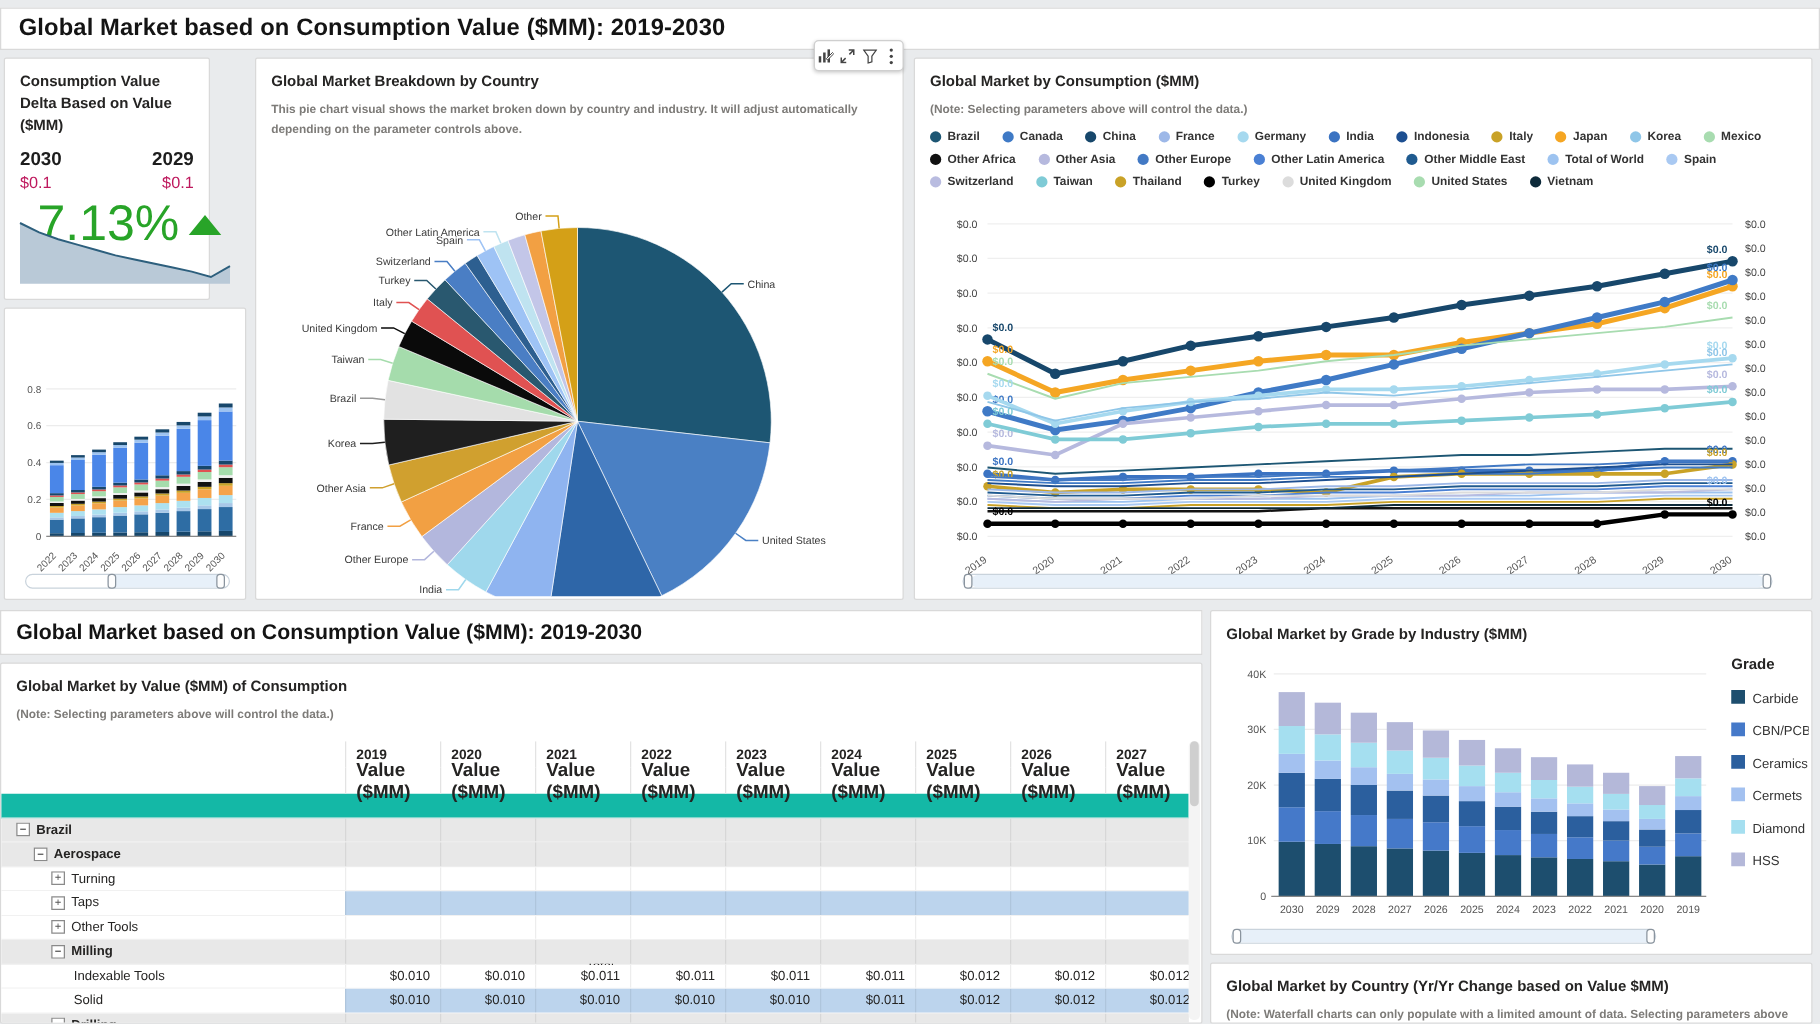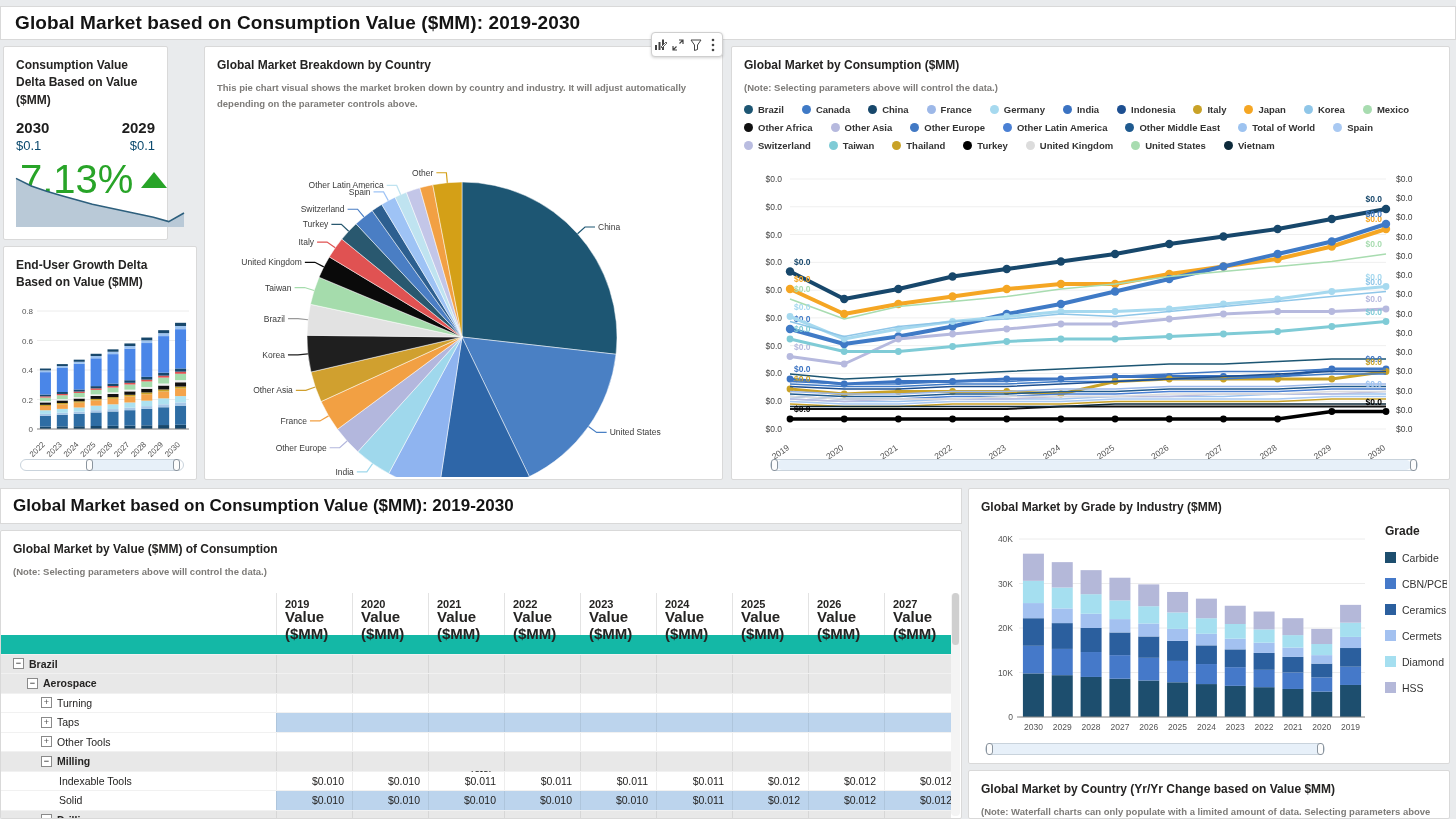--- a/index.html
+++ b/index.html
@@ -9,22 +9,22 @@
   .card { position:absolute; background:#fff; border:1px solid #d9d9d9; border-radius:2px; }
   .hdrbar { position:absolute; background:#fff; border:1px solid #d9d9d9; display:flex; align-items:center; }
   .hdrbar .t1 { font-size:19px; font-weight:bold; color:#141414; padding-left:14px; letter-spacing:0.1px;}
   .hdrbar .t2 { font-size:17px; font-weight:bold; color:#141414; padding-left:12px; }
   .card-title { font-size:12px; font-weight:bold; color:#252423; padding:10px 12px 0 12px; line-height:1.45; }
   .card-note { font-size:9.5px; color:#7d7b78; padding:6px 12px 0 12px; line-height:1.6;font-weight:bold; }
   
   .kpi-years { display:flex; justify-content:space-between; padding:10px 12px 0 12px; }
   .kpi-years div { font-size:15px; font-weight:bold; color:#1d1d1d; }
   .kpi-vals { display:flex; justify-content:space-between; padding:2px 12px 0 12px; }
-  .kpi-vals div { font-size:13px; color:#0c4a6e; }
-  .kpi-delta { display:flex; align-items:center; gap:8px; padding:4px 10px 0 16px; }
+  .kpi-vals div { font-size:13px; color:#be185d; }
+  .kpi-delta { display:flex; align-items:center; gap:8px; padding:4px 10px 0 26px; }
   .kpi-delta .pct { font-size:40px; }
   .kpi-delta .tri { width:0; height:0; border-left:13px solid transparent; border-right:13px solid transparent; border-bottom:16px solid #28a428; }
   
   .float-toolbar { position:absolute; left:651px; top:32px; width:72px; height:25px; background:#fff;
      border:1px solid #cfcfcf; border-radius:4px; box-shadow:0 1px 3px rgba(0,0,0,.18);
      display:flex; align-items:center; justify-content:space-around; z-index:40; }
   .tb-ic { width:14px; height:14px; display:flex; align-items:center; justify-content:center; cursor:pointer; }
   
   .legend { display:flex; flex-wrap:wrap; column-gap:18px; row-gap:7px; padding:8px 12px 0 12px; }
   .lg-item { display:flex; align-items:center; gap:5px; }
@@ -101,21 +101,20 @@
       <span class="pct" id="kpi-pct" style="color: rgb(40, 164, 40);">7.13%</span>
       <span class="tri"></span>
     </div>
     <svg id="spark" width="172" height="62" style="position:absolute;left:10px;bottom:8px;">
         <path d="M2,9.399999999999999 L17.272727272727273,16.96 L32.54545454545455,22.36 L47.81818181818182,26.680000000000003 L63.09090909090909,31 L78.36363636363636,35.32 L93.63636363636364,38.56 L108.9090909090909,41.8 L124.18181818181819,45.04 L139.45454545454547,48.28 L154.72727272727272,52.6 L170,43.96 L170,58 L2,58 Z" fill="#b9c9d7" stroke="none"></path>
         <path d="M2,9.399999999999999 L17.272727272727273,16.96 L32.54545454545455,22.36 L47.81818181818182,26.680000000000003 L63.09090909090909,31 L78.36363636363636,35.32 L93.63636363636364,38.56 L108.9090909090909,41.8 L124.18181818181819,45.04 L139.45454545454547,48.28 L154.72727272727272,52.6 L170,43.96" fill="none" stroke="#2d5f7d" stroke-width="1.6"></path>
       </svg>
   </div>
 
   <div class="card" style="left:3px;top:246px;width:194px;height:234px;">
-    <div class="card-title">End-User Growth Delta Based on Value ($MM)</div>
     <svg id="euchart" width="188" height="166" style="position:absolute;left:3px;top:56px;">
         <line x1="30" y1="126" x2="182" y2="126" stroke="#ececec" stroke-width="1"></line>
         <text x="26" y="129" text-anchor="end" font-size="8" fill="#555">0</text>
         <line x1="30" y1="96.5" x2="182" y2="96.5" stroke="#ececec" stroke-width="1"></line>
         <text x="26" y="99.5" text-anchor="end" font-size="8" fill="#555">0.2</text>
         <line x1="30" y1="67" x2="182" y2="67" stroke="#ececec" stroke-width="1"></line>
         <text x="26" y="70" text-anchor="end" font-size="8" fill="#555">0.4</text>
         <line x1="30" y1="37.5" x2="182" y2="37.5" stroke="#ececec" stroke-width="1"></line>
         <text x="26" y="40.5" text-anchor="end" font-size="8" fill="#555">0.6</text>
         <line x1="30" y1="8" x2="182" y2="8" stroke="#ececec" stroke-width="1"></line>

